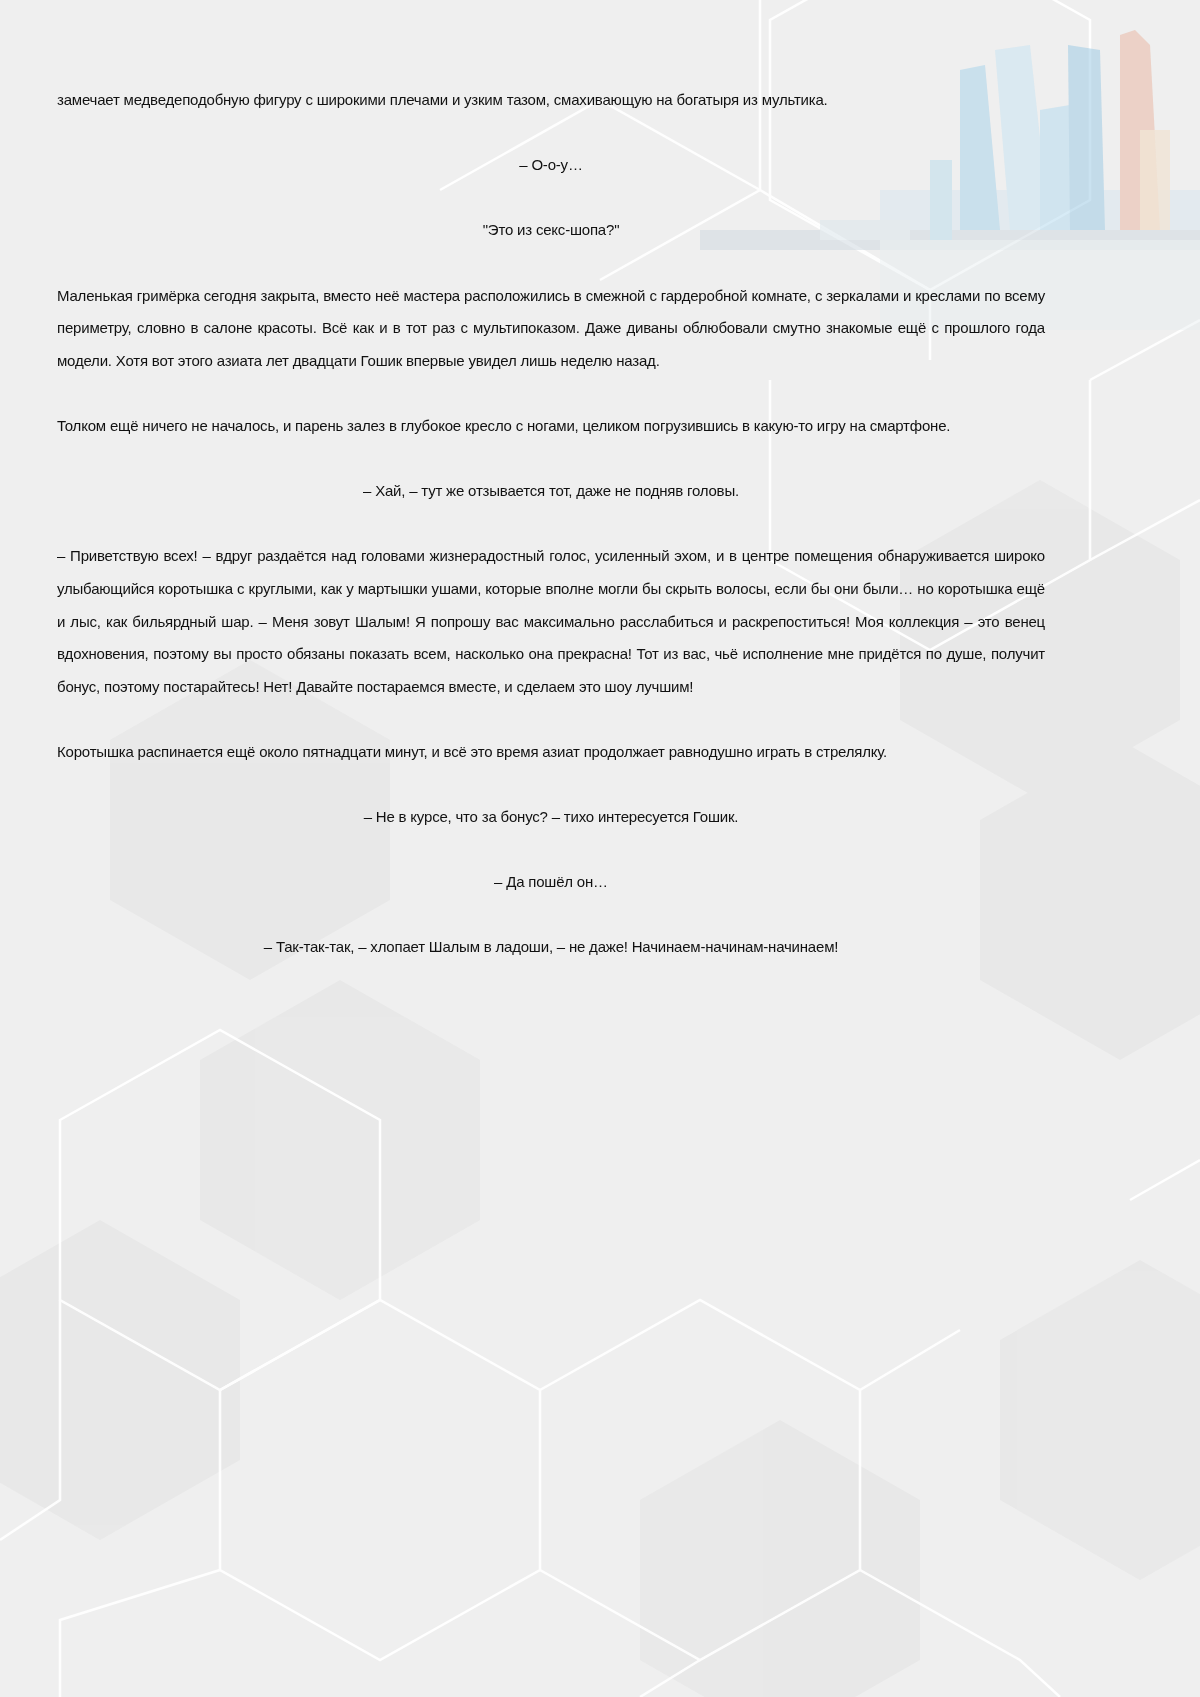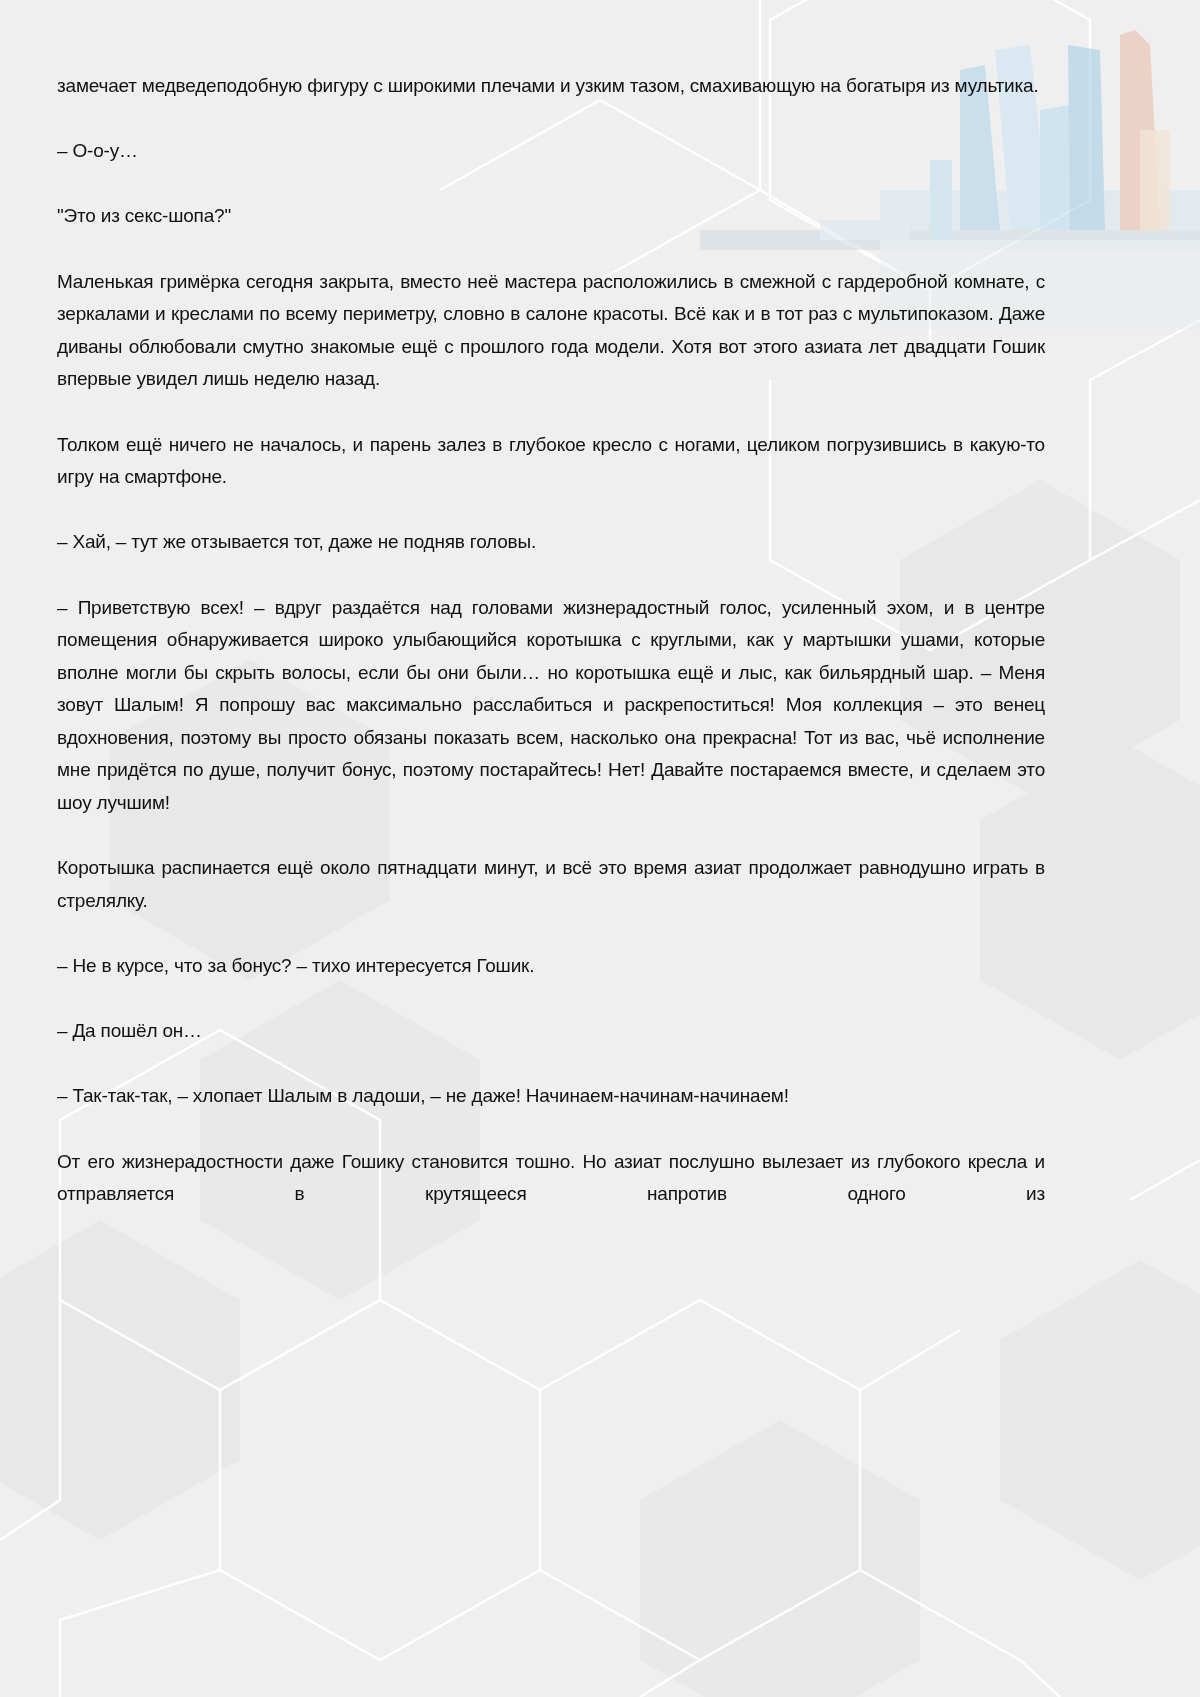--- a/index.html
+++ b/index.html
@@ -12,34 +12,34 @@
     font-family: "Liberation Sans", "DejaVu Sans", sans-serif;
   }
   .bg {
     position: absolute; inset: 0;
     z-index: 0;
     pointer-events: none;
   }
   .page {
     position: absolute;
     left: 57px;
-    top: 70px;
+    top: 84px;
     width: 988px;
     z-index: 2;
     color: #111;
-    font-size: 19px;
+    font-size: 15px;
     line-height: 32.6px;
     letter-spacing: -0.2px;
   }
   .page p {
     margin: 0 0 32.6px 0;
     text-align: justify;
     text-justify: inter-word;
   }
-  .page p.noj { text-align: left; }
+  .page p.noj { text-align: center; }
 </style>
 </head>
 <body>
 
 <svg class="bg" width="1200" height="1697" viewBox="0 0 1200 1697" xmlns="http://www.w3.org/2000/svg">
 
   <g fill="#e3e3e3" opacity="0.55">
     <polygon points="110,740 250,660 390,740 390,900 250,980 110,900"></polygon>
     <polygon points="200,1060 340,980 480,1060 480,1220 340,1300 200,1220"></polygon>
     <polygon points="900,560 1040,480 1180,560 1180,720 1040,800 900,720"></polygon>
@@ -88,14 +88,13 @@
   <p class="noj">– О-о-у…</p>
   <p class="noj">"Это из секс-шопа?"</p>
   <p>Маленькая гримёрка сегодня закрыта, вместо неё мастера расположились в смежной с гардеробной комнате, с зеркалами и креслами по всему периметру, словно в салоне красоты. Всё как и в тот раз с мультипоказом. Даже диваны облюбовали смутно знакомые ещё с прошлого года модели. Хотя вот этого азиата лет двадцати Гошик впервые увидел лишь неделю назад.</p>
   <p>Толком ещё ничего не началось, и парень залез в глубокое кресло с ногами, целиком погрузившись в какую-то игру на смартфоне.</p>
   <p class="noj">– Хай, – тут же отзывается тот, даже не подняв головы.</p>
   <p>– Приветствую всех! – вдруг раздаётся над головами жизнерадостный голос, усиленный эхом, и в центре помещения обнаруживается широко улыбающийся коротышка с круглыми, как у мартышки ушами, которые вполне могли бы скрыть волосы, если бы они были… но коротышка ещё и лыс, как бильярдный шар. – Меня зовут Шалым! Я попрошу вас максимально расслабиться и раскрепоститься! Моя коллекция – это венец вдохновения, поэтому вы просто обязаны показать всем, насколько она прекрасна! Тот из вас, чьё исполнение мне придётся по душе, получит бонус, поэтому постарайтесь! Нет! Давайте постараемся вместе, и сделаем это шоу лучшим!</p>
   <p>Коротышка распинается ещё около пятнадцати минут, и всё это время азиат продолжает равнодушно играть в стрелялку.</p>
   <p class="noj">– Не в курсе, что за бонус? – тихо интересуется Гошик.</p>
   <p class="noj">– Да пошёл он…</p>
   <p class="noj">– Так-так-так, – хлопает Шалым в ладоши, – не даже! Начинаем-начинам-начинаем!</p>
-  <p style="text-align-last: justify;">От его жизнерадостности даже Гошику становится тошно. Но азиат послушно вылезает из глубокого кресла и отправляется в крутящееся напротив одного из</p>
 </main>
 
 </body></html>

